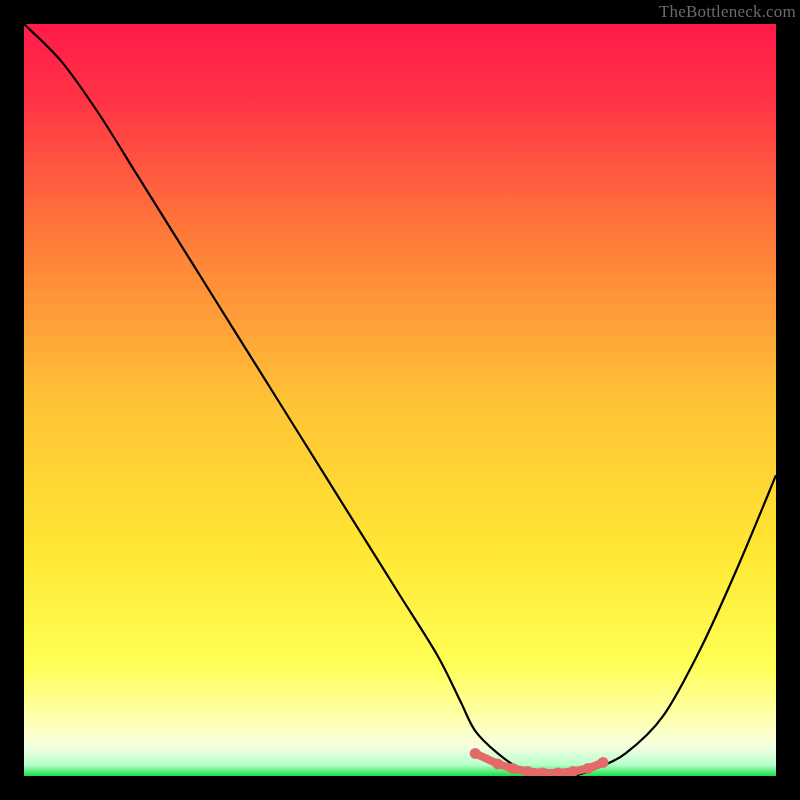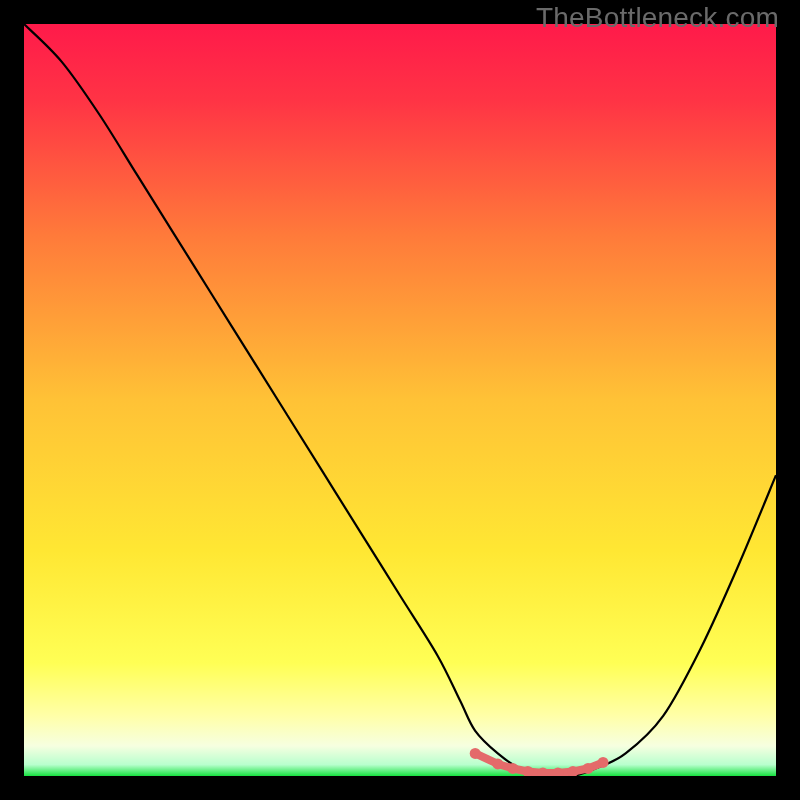--- a/index.html
+++ b/index.html
@@ -1,20 +1,20 @@
 <!DOCTYPE html>
 <html><head>
 <meta charset="utf-8">
 <style>
   * { margin: 0; padding: 0; box-sizing: border-box; }
   body { width: 800px; height: 800px; background: #000; position: relative; font-family: Arial, sans-serif; }
   .plot-area { position: absolute; left: 24px; top: 24px; width: 752px; height: 752px; }
   .gradient-bg { width: 100%; height: 100%; position: absolute; }
   .curve-layer { position: absolute; left: 0; top: 0; width: 100%; height: 100%; }
-  .watermark { position: absolute; top: 2px; right: 21px; color: #6a6a6a; font-size: 28px; font-weight: 400; letter-spacing: 0.2px; }
+  .watermark { position: absolute; top: 2px; right: 4px; color: #6a6a6a; font-size: 17px; font-weight: 400; letter-spacing: 0.2px; font-family: Liberation Serif, serif; }
 </style>
 </head>
 <body>
 
 <div class="plot-area">
   <svg class="gradient-bg" viewBox="0 0 752 752" preserveAspectRatio="none">
     <defs>
       <linearGradient id="heat" x1="0" y1="0" x2="0" y2="1">
         <stop offset="0%" stop-color="#ff1a4a"></stop>
         <stop offset="10%" stop-color="#ff3345"></stop>

